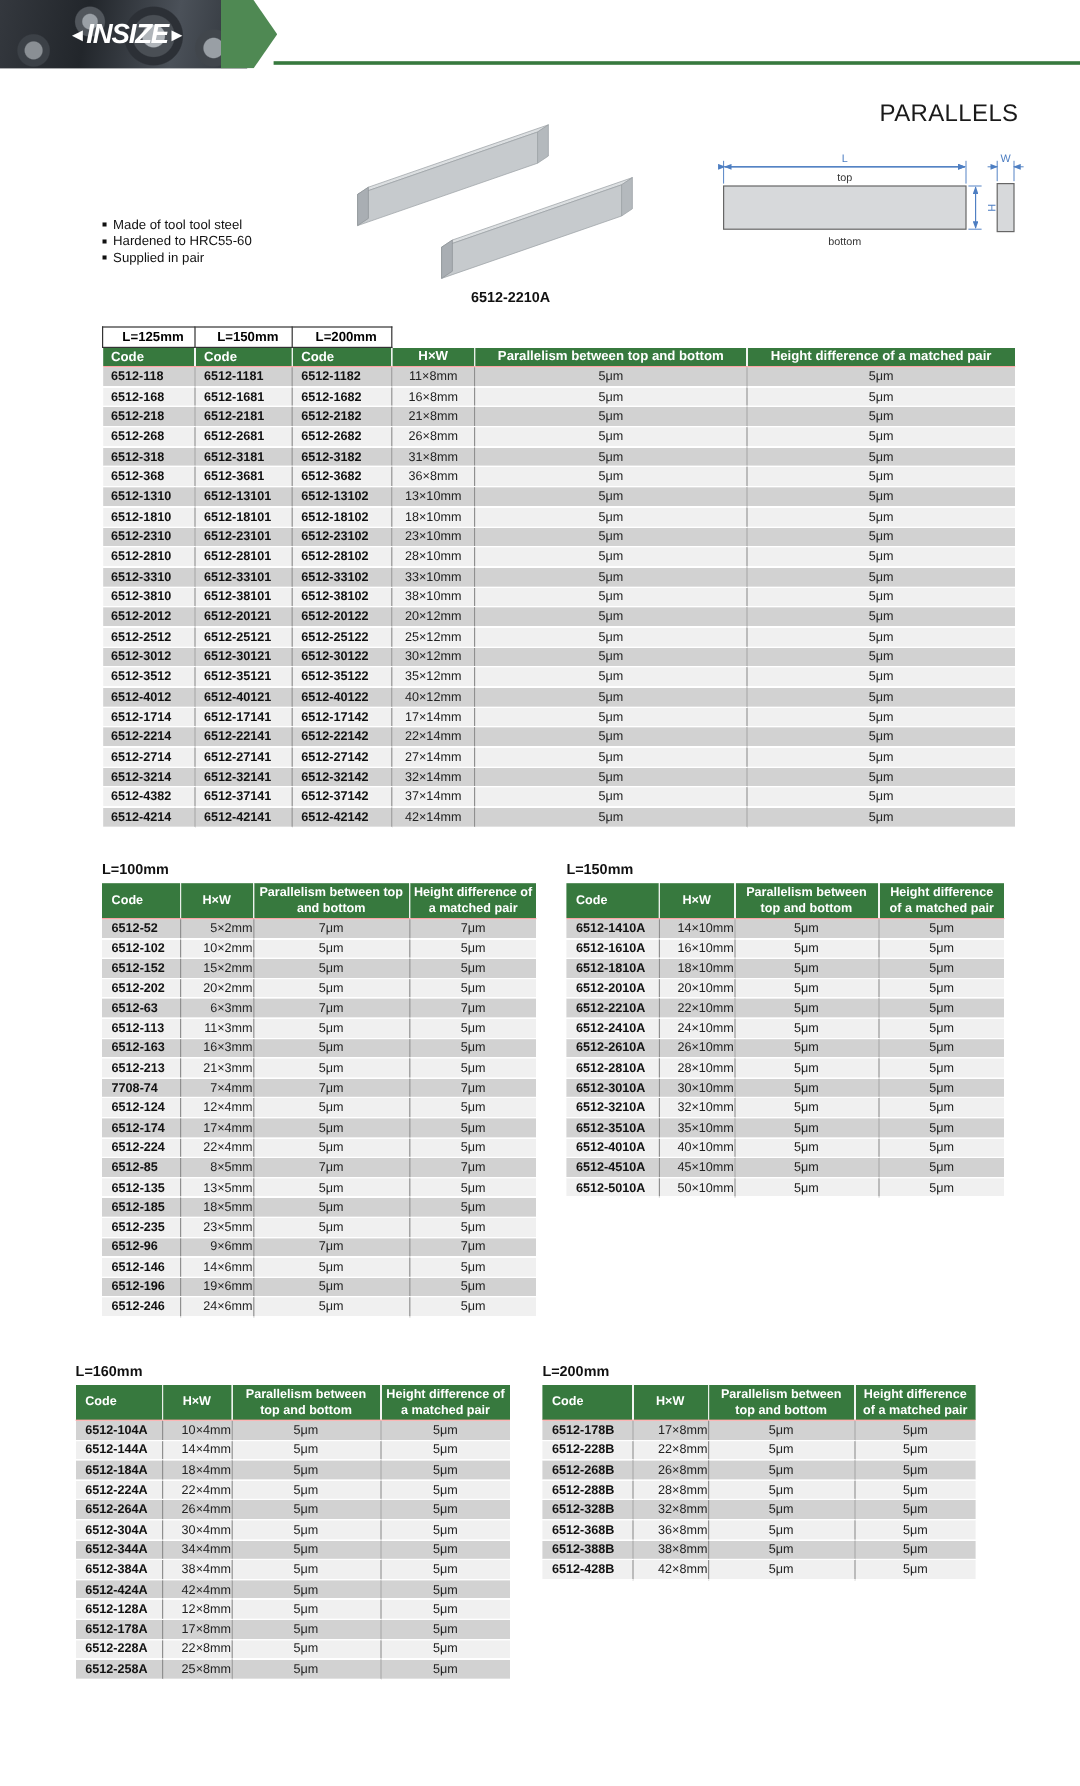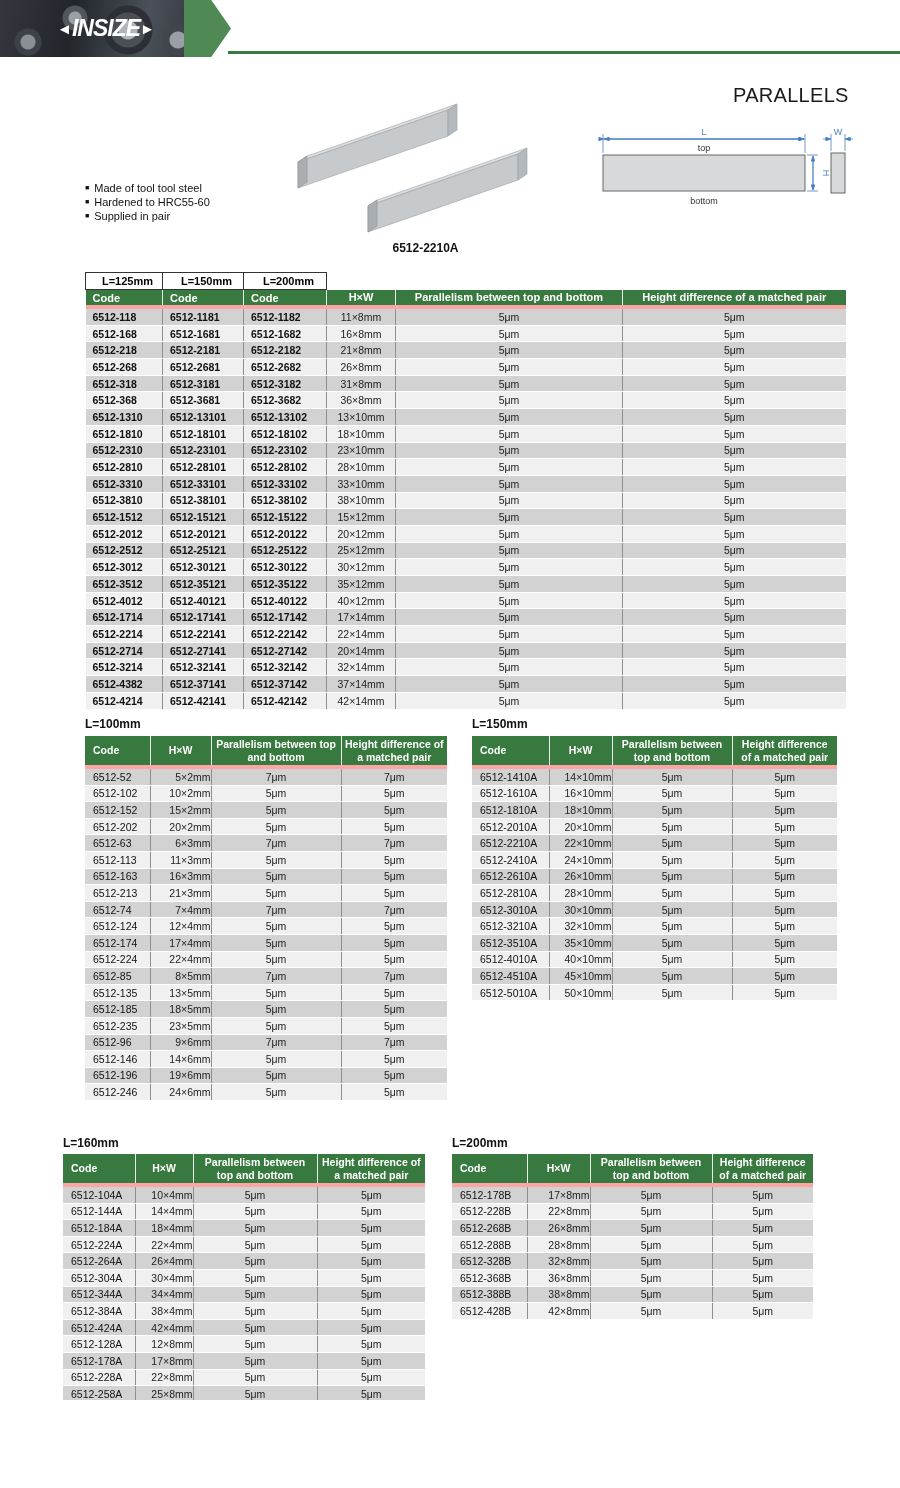--- a/index.html
+++ b/index.html
@@ -39,21 +39,21 @@
   .product-svg { position:absolute; left:283px; top:100px; }
   .caption { position:absolute; left:283px; top:241px; width:285px; text-align:center; font-weight:bold; font-size:12px; color:#111; }
 
   .diagram-svg { position:absolute; left:595px; top:123px; }
   .diagram-svg text { font-family:"Liberation Sans",sans-serif; }
 
   
   .tbl { border-collapse:collapse; table-layout:fixed; position:absolute; }
   .tbl th {
     background:var(--green,#37793e); color:#fff; font-weight:bold;
-    border-right:1px solid #e9efe9; border-bottom:4px solid #fca5a5;
+    border-right:1px solid #e9efe9; border-bottom:1px solid #fca5a5;
     padding:0 3px; overflow:hidden;margin-top:20px;
   }
   .tbl th:last-child { border-right:none; }
   .tbl td {
     padding:0; border-right:1px solid #8f8f8f; border-bottom:1px solid #fff;
     color:#222; text-align:center; overflow:hidden; white-space:nowrap;
   }
   .tbl td:last-child { border-right:none; }
   .tbl tbody tr:nth-child(odd)  td { background:var(--row-dark,#d2d2d2); }
   .tbl tbody tr:nth-child(even) td { background:var(--row-light,#f0f0f0); }
@@ -68,21 +68,21 @@
   }
   .main .group-row td.blank { border:none; background:#fff; }
   .main th:nth-child(-n+3), .main tbody td:nth-child(-n+3) { text-align:left; padding-left:7px; }
   .main tbody td:nth-child(-n+3) { font-weight:bold; color:#111; }
 
   
   .sub { font-size:10.5px; }
   .sub th { height:29px; font-size:10.5px; line-height:12.5px; }
   .sub td { height:15.6px; }
   .sub th:first-child, .sub tbody td:first-child { text-align:left; padding-left:8px; }
-  .sub tbody td:first-child { font-weight:normal; color:#111; }
+  .sub tbody td:first-child { font-weight:bold; color:#111; }
   .sub tbody td:nth-child(2) { text-align:right; padding-left:6px; }
   .t100 { left:85px;  top:736px;  width:362px; }
   .t150 { left:472px; top:736px;  width:365px; }
   .t160 { left:63px;  top:1154px; width:362px; }
   .t200 { left:452px; top:1154px; width:361px; }
 
   .tbl-label { position:absolute; font-size:12px; font-weight:bold; color:#111; }
   .lbl100 { left:85px;  top:717px;text-align:right; }
   .lbl150 { left:472px; top:717px; }
   .lbl160 { left:63px;  top:1136px; }
@@ -271,28 +271,20 @@
         </tr>
         <tr>
           <td>6512-3810</td>
           <td>6512-38101</td>
           <td>6512-38102</td>
           <td>38×10mm</td>
           <td>5μm</td>
           <td>5μm</td>
         </tr>
         <tr>
-          <td>6512-1512</td>
-          <td>6512-15121</td>
-          <td>6512-15122</td>
-          <td>15×12mm</td>
-          <td>5μm</td>
-          <td>5μm</td>
-        </tr>
-        <tr>
           <td>6512-2012</td>
           <td>6512-20121</td>
           <td>6512-20122</td>
           <td>20×12mm</td>
           <td>5μm</td>
           <td>5μm</td>
         </tr>
         <tr>
           <td>6512-2512</td>
           <td>6512-25121</td>
@@ -338,21 +330,21 @@
           <td>6512-22141</td>
           <td>6512-22142</td>
           <td>22×14mm</td>
           <td>5μm</td>
           <td>5μm</td>
         </tr>
         <tr>
           <td>6512-2714</td>
           <td>6512-27141</td>
           <td>6512-27142</td>
-          <td>20×14mm</td>
+          <td>27×14mm</td>
           <td>5μm</td>
           <td>5μm</td>
         </tr>
         <tr>
           <td>6512-3214</td>
           <td>6512-32141</td>
           <td>6512-32142</td>
           <td>32×14mm</td>
           <td>5μm</td>
           <td>5μm</td>
@@ -435,21 +427,21 @@
           <td>5μm</td>
           <td>5μm</td>
         </tr>
         <tr>
           <td>6512-213</td>
           <td>21×3mm</td>
           <td>5μm</td>
           <td>5μm</td>
         </tr>
         <tr>
-          <td>6512-74</td>
+          <td>7708-74</td>
           <td>7×4mm</td>
           <td>7μm</td>
           <td>7μm</td>
         </tr>
         <tr>
           <td>6512-124</td>
           <td>12×4mm</td>
           <td>5μm</td>
           <td>5μm</td>
         </tr>

